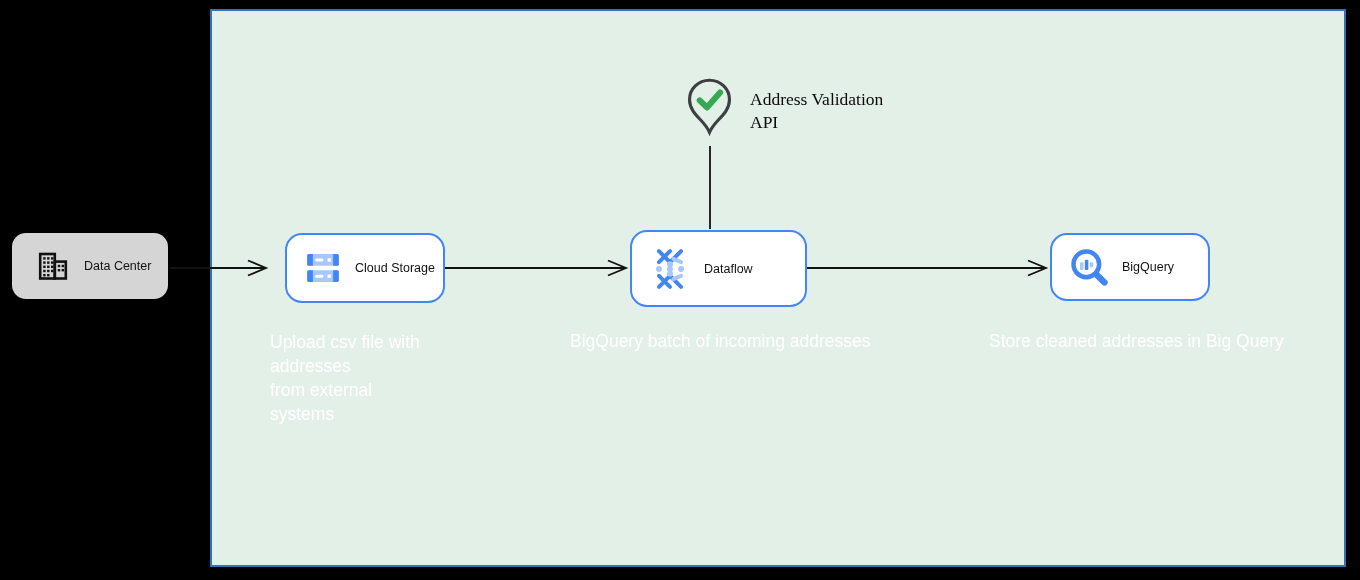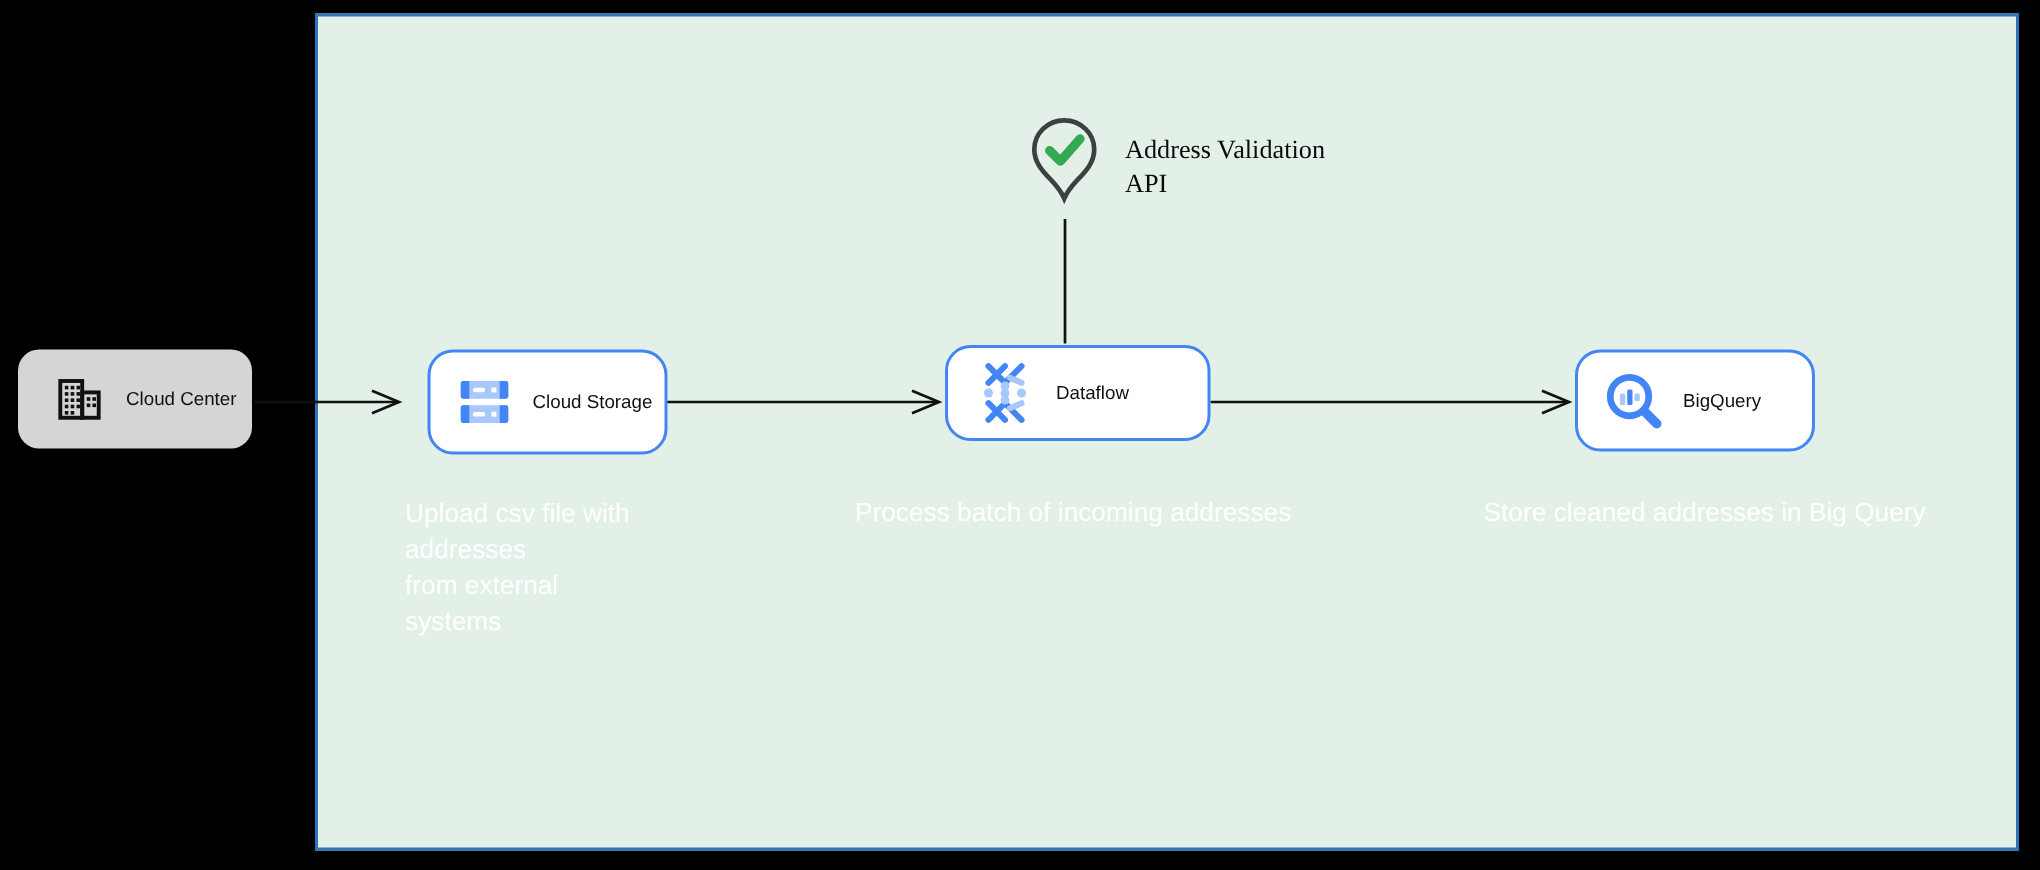--- a/index.html
+++ b/index.html
@@ -18,21 +18,21 @@
     gap:15px;padding:0 8px 0 26px;box-sizing:border-box;z-index:3;
   }
   .dc-box .label{font-size:12.5px;color:#111;}
   .gnode{
     position:absolute;background:#fff;border:2.5px solid #4285F4;border-radius:17px;
     display:flex;align-items:center;gap:13px;padding:0 8px 0 17px;
     box-sizing:border-box;z-index:3;
   }
   .gnode .label{font-size:12.5px;color:#111;white-space:nowrap;}
   .node-cs{left:270px;top:233px;width:160px;height:70px;margin-left:15px;}
-  .node-df{left:630px;top:230px;width:177px;height:64px;}
+  .node-df{left:630px;top:230px;width:177px;height:77px;}
   .node-bq{left:1050px;top:233px;width:160px;height:68px;}
   .caption{
     position:absolute;z-index:3;font-size:17.5px;color:#ffffff;
     line-height:24px;white-space:pre-line;
   }
   .cap-cs{left:270px;top:330px;width:240px;}
   .cap-df{left:570px;top:329px;width:360px;}
   .cap-bq{left:989px;top:329px;width:360px;}
   .annotation-label{
     position:absolute;left:750px;top:88px;z-index:3;font-size:17.5px;
@@ -85,21 +85,21 @@
         </g>
         <rect x="16.8" y="9.6" width="11" height="16.9" fill="none" stroke="#111" stroke-width="2.6"></rect>
         <g fill="#111">
           <rect x="19.8" y="12.8" width="2.4" height="2.4"></rect>
             <rect x="23.6" y="12.8" width="2.4" height="2.4"></rect>
           <rect x="19.8" y="17" width="2.4" height="2.4"></rect>
             <rect x="23.6" y="17" width="2.4" height="2.4"></rect>
         </g>
       </svg>
     </span>
-    <span class="label">Cloud Center</span>
+    <span class="label">Data Center</span>
   </div>
 
   <div class="gnode node-cs">
     <span style="display:inline-flex;">
       <svg width="38" height="38" viewBox="0 0 24 24">
         <g>
           <rect x="2" y="3.2" width="20" height="7.4" rx="1" fill="#A8C7FA"></rect>
           <path d="M2,4.2 a1,1 0 0 1 1,-1 h2.6 v7.4 H3 a1,1 0 0 1 -1,-1 Z" fill="#4285F4"></path>
           <path d="M22,4.2 a1,1 0 0 0 -1,-1 h-2.6 v7.4 H21 a1,1 0 0 0 1,-1 Z" fill="#4285F4"></path>
           <rect x="7.1" y="6" width="5.2" height="1.9" rx="0.95" fill="#fff"></rect>
@@ -159,16 +159,16 @@
       <path d="M7,11.6 L10.7,15.2 L17.4,7.6" fill="none" stroke="#34A853" stroke-width="3.1" stroke-linecap="round" stroke-linejoin="round"></path>
     </svg>
   </span>
   <div class="annotation-label">Address Validation
 API</div>
 
   <div class="caption cap-cs">Upload csv file with
 addresses
 from external
 systems</div>
-  <div class="caption cap-df">Process batch of incoming addresses</div>
+  <div class="caption cap-df">BigQuery batch of incoming addresses</div>
   <div class="caption cap-bq">Store cleaned addresses in Big Query</div>
 
 </div>
 
 </body></html>

